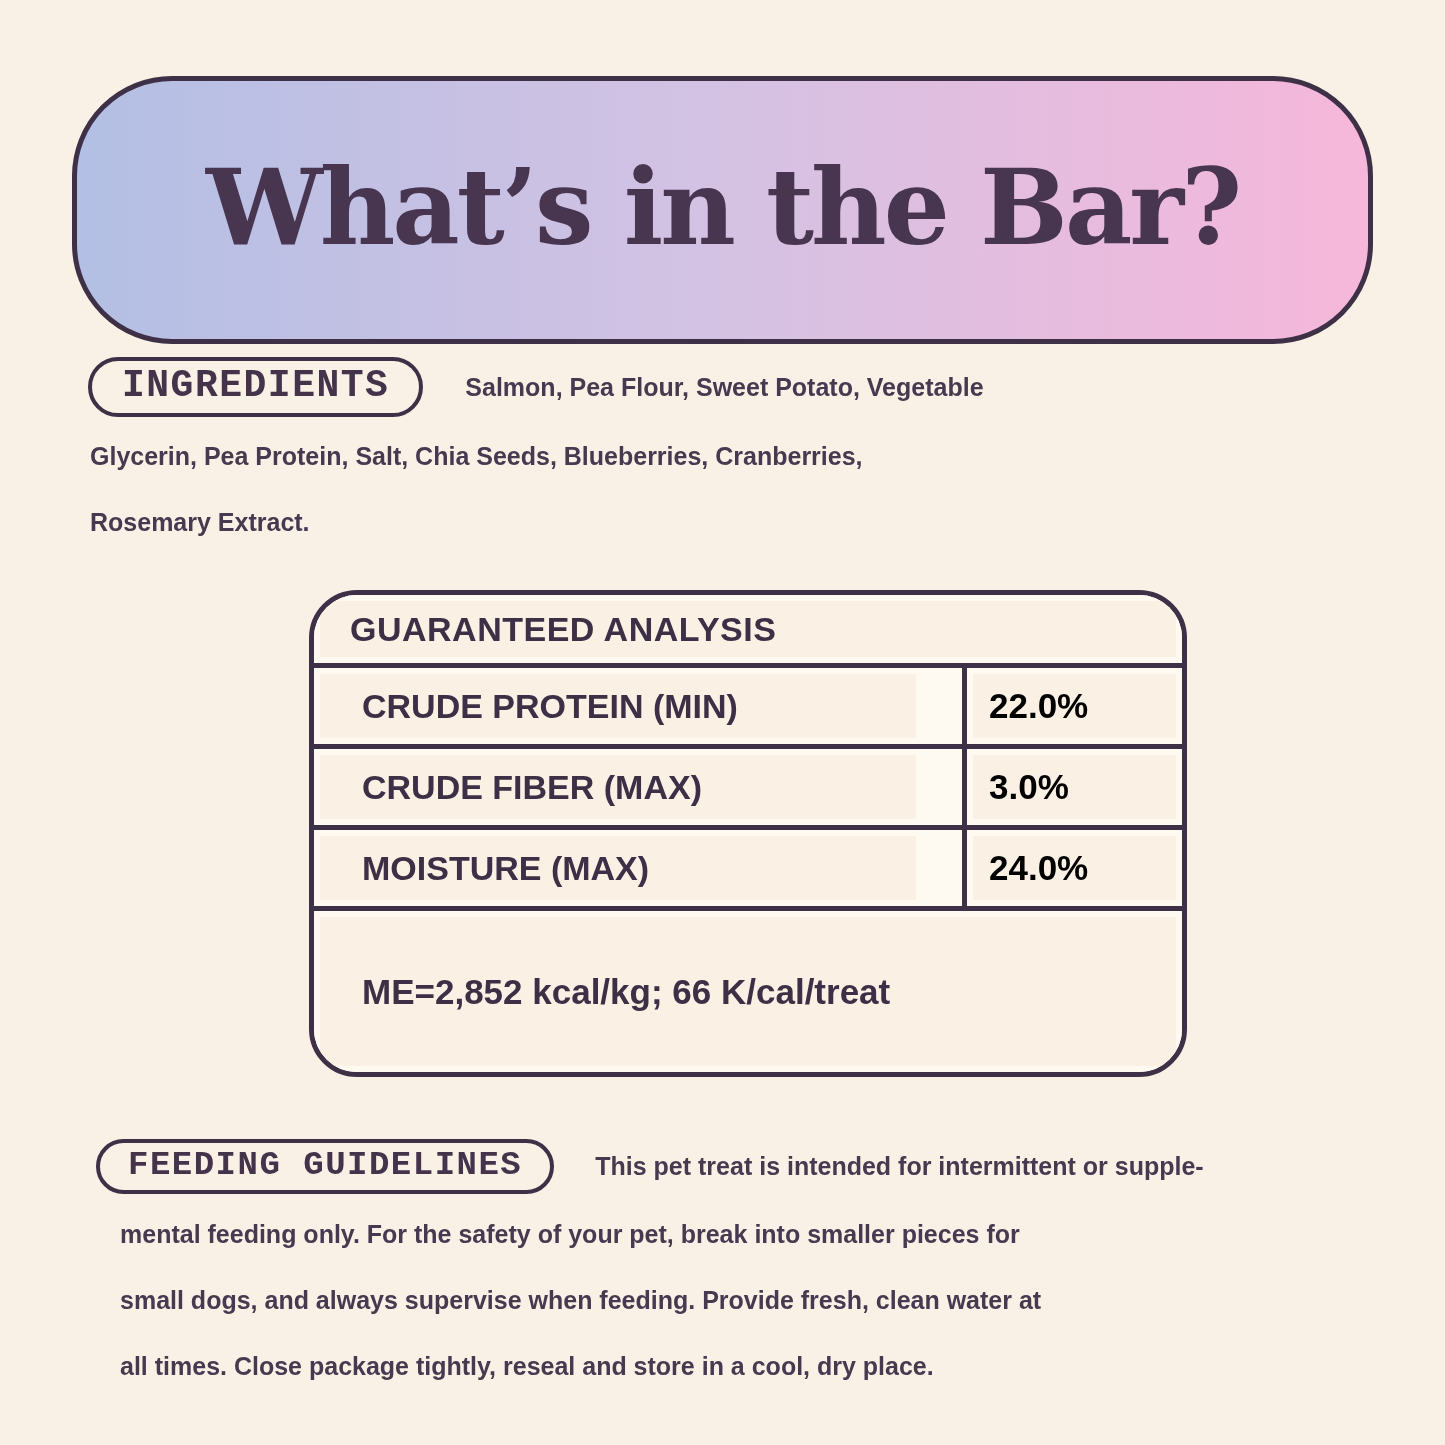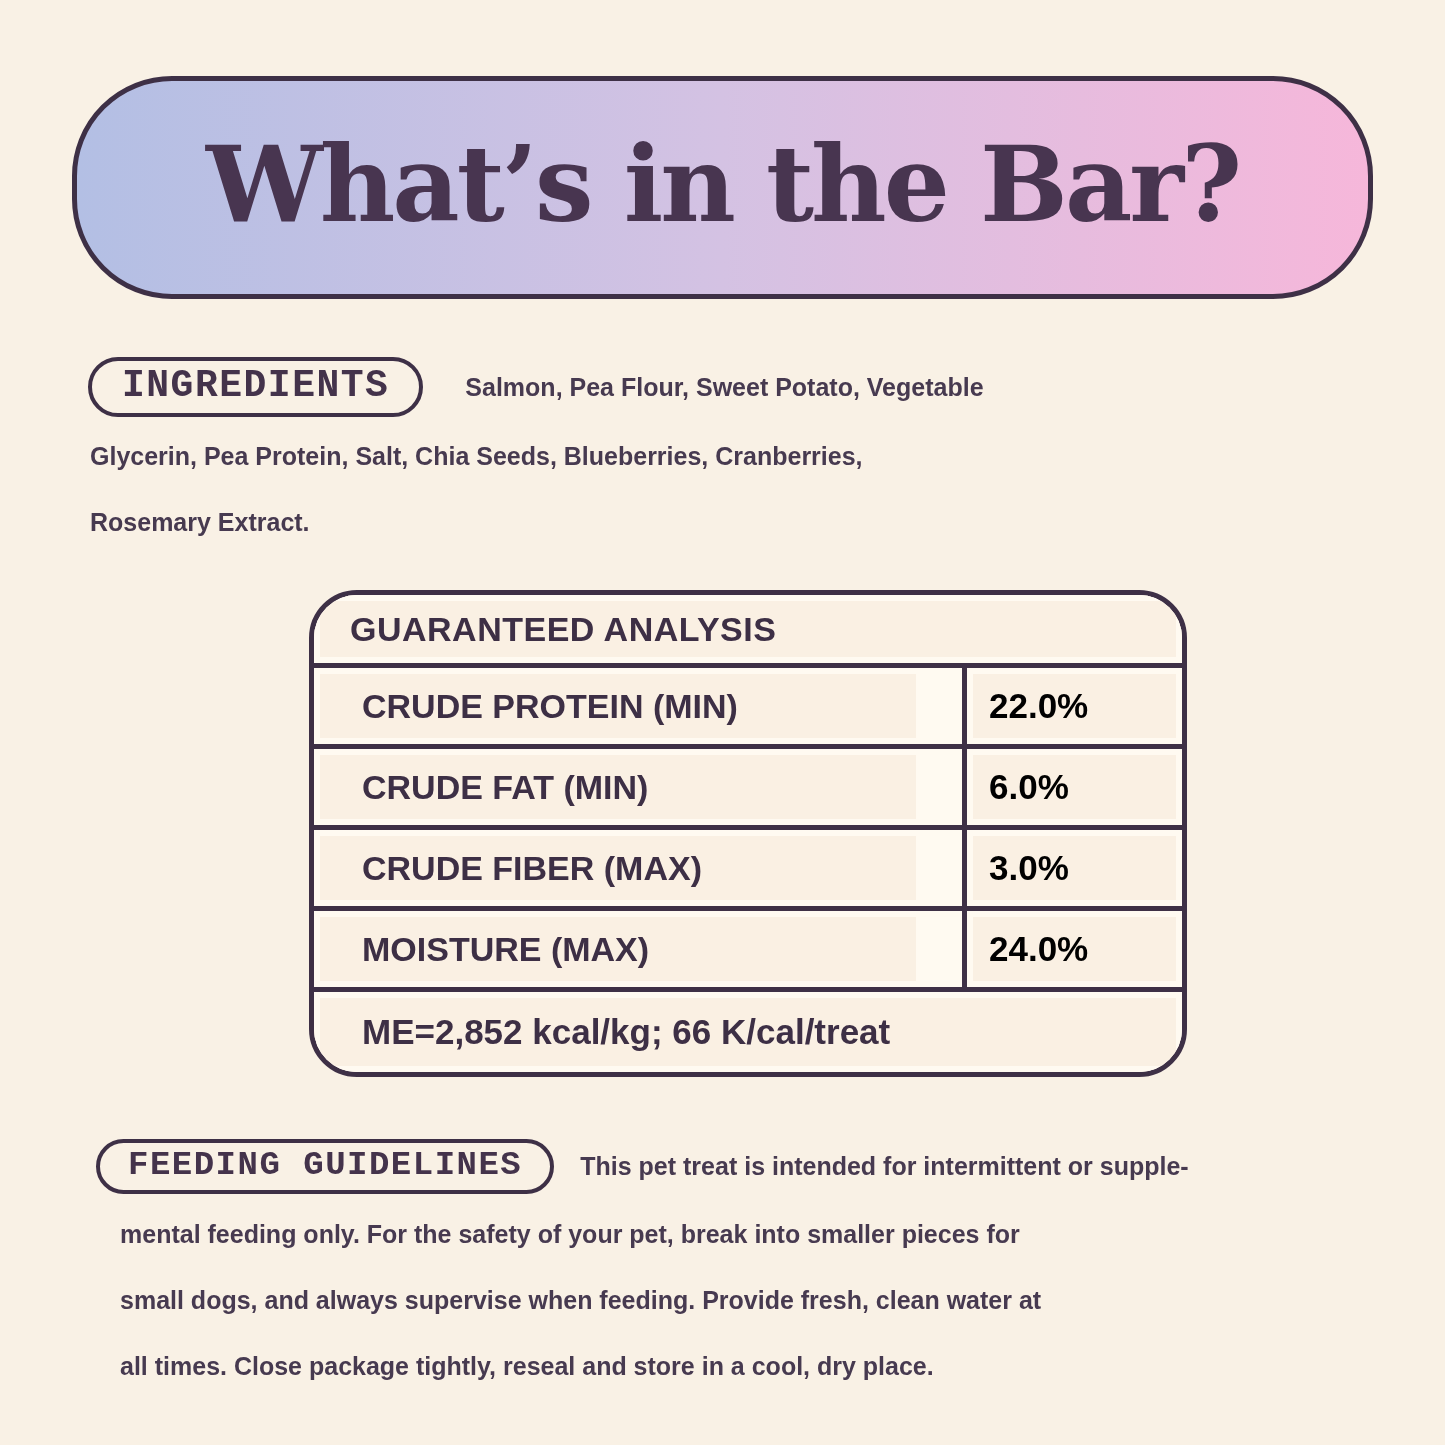--- a/index.html
+++ b/index.html
@@ -16,21 +16,21 @@
     font-family: "Liberation Sans", sans-serif;
     color: var(--text);
     position: relative;
     overflow: hidden;
   }
 
   
   .header-pill {
     position: absolute;
     left: 72px; top: 76px;
-    width: 1301px; height: 223px;
+    width: 1301px; height: 268px;
     border: 5px solid var(--dark);
     border-radius: 100px;
     background: linear-gradient(90deg, #b3bfe4 0%, #d4c2e3 50%, #f6b7da 100%);
     display: flex; align-items: center; justify-content: center;
   }
   .header-title {
     font-family: "DejaVu Serif", serif;
     font-weight: bold;
     font-size: 104px;
     letter-spacing: -3px;
@@ -134,21 +134,21 @@
     box-shadow: inset 0 0 0 6px var(--halo);
   }
 
   
   .feeding {
     position: absolute;
     left: 96px; top: 1139px;
     width: 1280px;
   }
   .feeding .first-line {
-    display: flex; align-items: center; gap: 26px;
+    display: flex; align-items: center; gap: 41px;
     height: 55px;
   }
   .feeding .tag-pill {
     height: 55px; padding: 0 28px 3px 28px;
     font-size: 34px; letter-spacing: 1.5px;
     border-radius: 32px;
   }
   .feeding .cont-line {
     margin-left: 24px;
     line-height: 66px;
@@ -172,24 +172,20 @@
 </div>
 
 <div class="ga-table">
   <div class="ga-header">GUARANTEED ANALYSIS</div>
 
   <div class="ga-row">
     <div class="ga-label">CRUDE PROTEIN (MIN)</div>
     <div class="ga-value">22.0%</div>
   </div>
 
-  <div class="ga-row">
-    <div class="ga-label">CRUDE FAT (MIN)</div>
-    <div class="ga-value">6.0%</div>
-  </div>
 
   <div class="ga-row">
     <div class="ga-label">CRUDE FIBER (MAX)</div>
     <div class="ga-value">3.0%</div>
   </div>
 
   <div class="ga-row">
     <div class="ga-label">MOISTURE (MAX)</div>
     <div class="ga-value">24.0%</div>
   </div>

